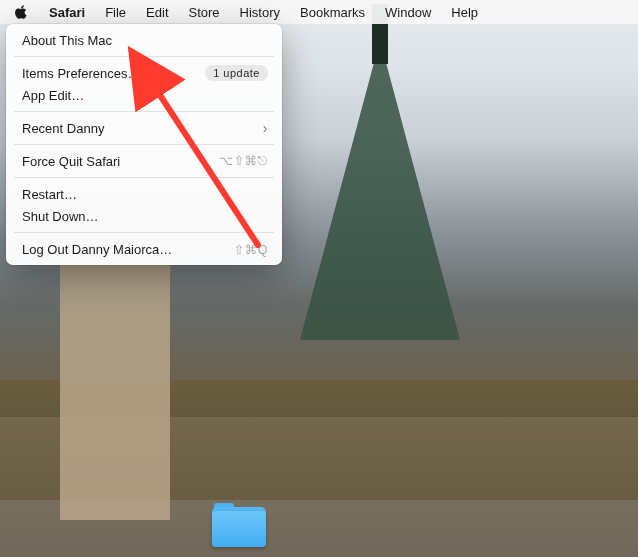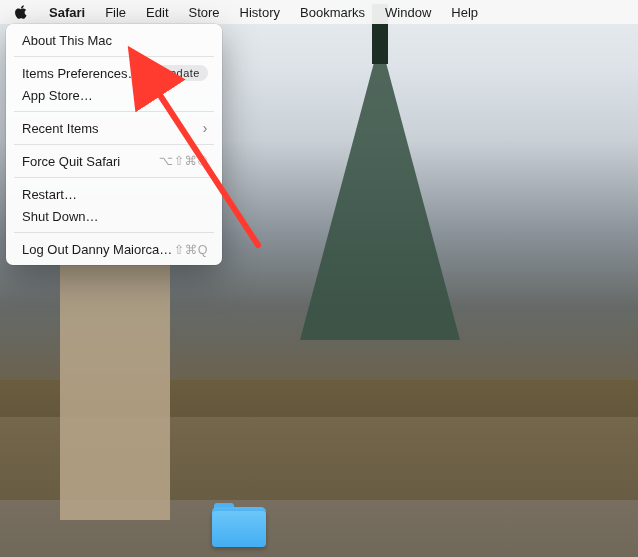--- a/index.html
+++ b/index.html
@@ -81,21 +81,21 @@
   display: flex; align-items: center;
   cursor: default;
 }
 .menubar .item.apple { padding: 0 11px 0 0; }
 .menubar .item.apple svg { width: 14px; height: 16px; fill: #1a1a1a; }
 .menubar .item.bold { font-weight: 600; }
 
 .dropdown {
   position: absolute;
   top: 24px; left: 6px;
-  width: 216px;
+  width: 276px;
   background: rgba(252, 252, 252, 0.98);
   border-radius: 7px;
   box-shadow: 0 0 0 0.5px rgba(0,0,0,0.15), 0 12px 36px rgba(0,0,0,0.35);
   padding: 5px 0;
   font-size: 13px;
   color: #1a1a1a;
 }
 .dropdown .row {
   height: 22px;
   padding: 0 14px 0 16px;
@@ -176,25 +176,25 @@
     <span class="left">About This Mac</span>
   </div>
   <div class="sep"></div>
   <div class="row">
     <span class="left">Items Preferences…</span>
     <span class="right">
         <span class="badge">1 update</span>
       </span>
   </div>
   <div class="row">
-    <span class="left">App Store…</span>
-  </div>
-  <div class="sep"></div>
-  <div class="row">
-    <span class="left">Recent Items</span>
+    <span class="left">App Edit…</span>
+  </div>
+  <div class="sep"></div>
+  <div class="row">
+    <span class="left">Recent Danny</span>
     <span class="right">
         <span class="chevron">›</span>
       </span>
   </div>
   <div class="sep"></div>
   <div class="row">
     <span class="left">Force Quit Safari</span>
     <span class="right shortcut-glyphs">⌥⇧⌘⎋</span>
   </div>
   <div class="sep"></div>

